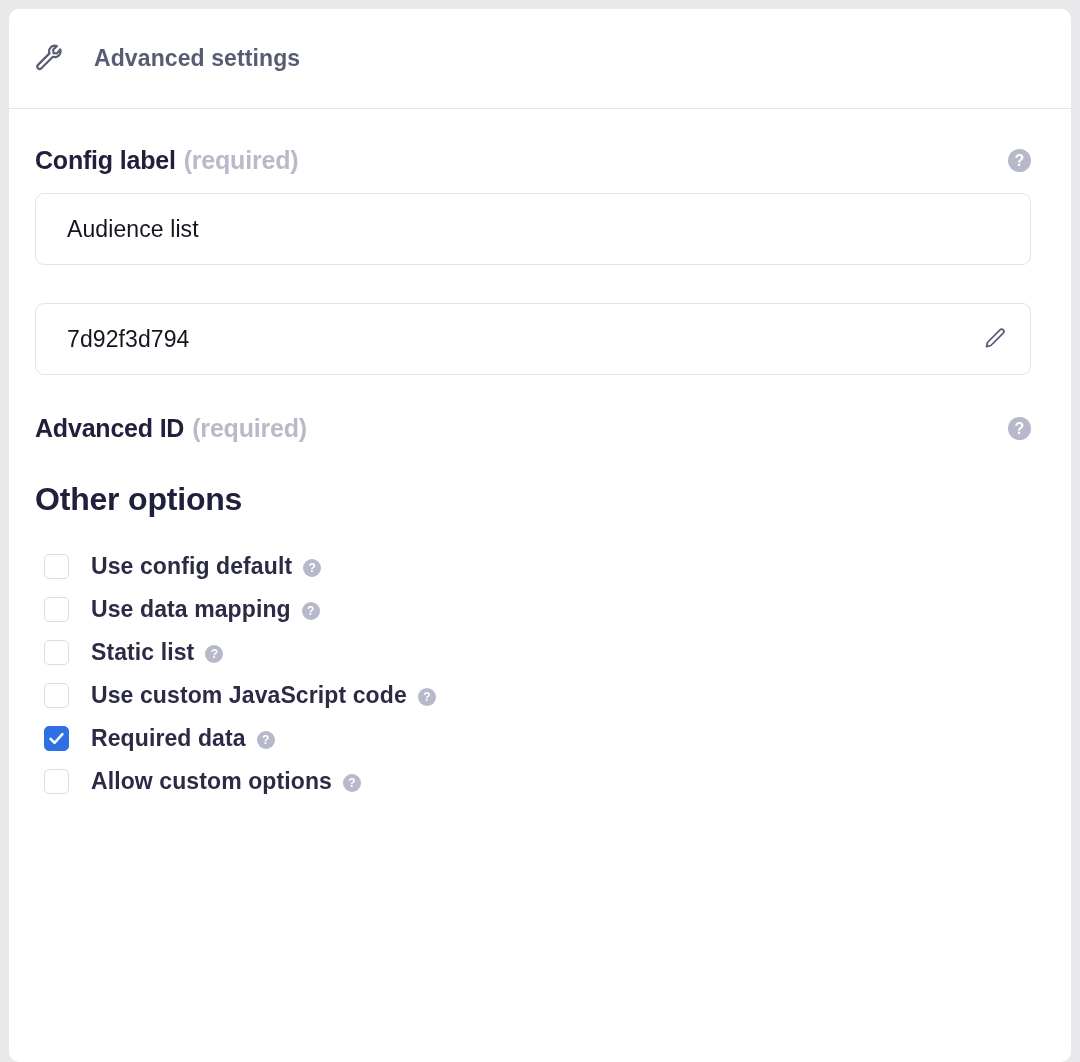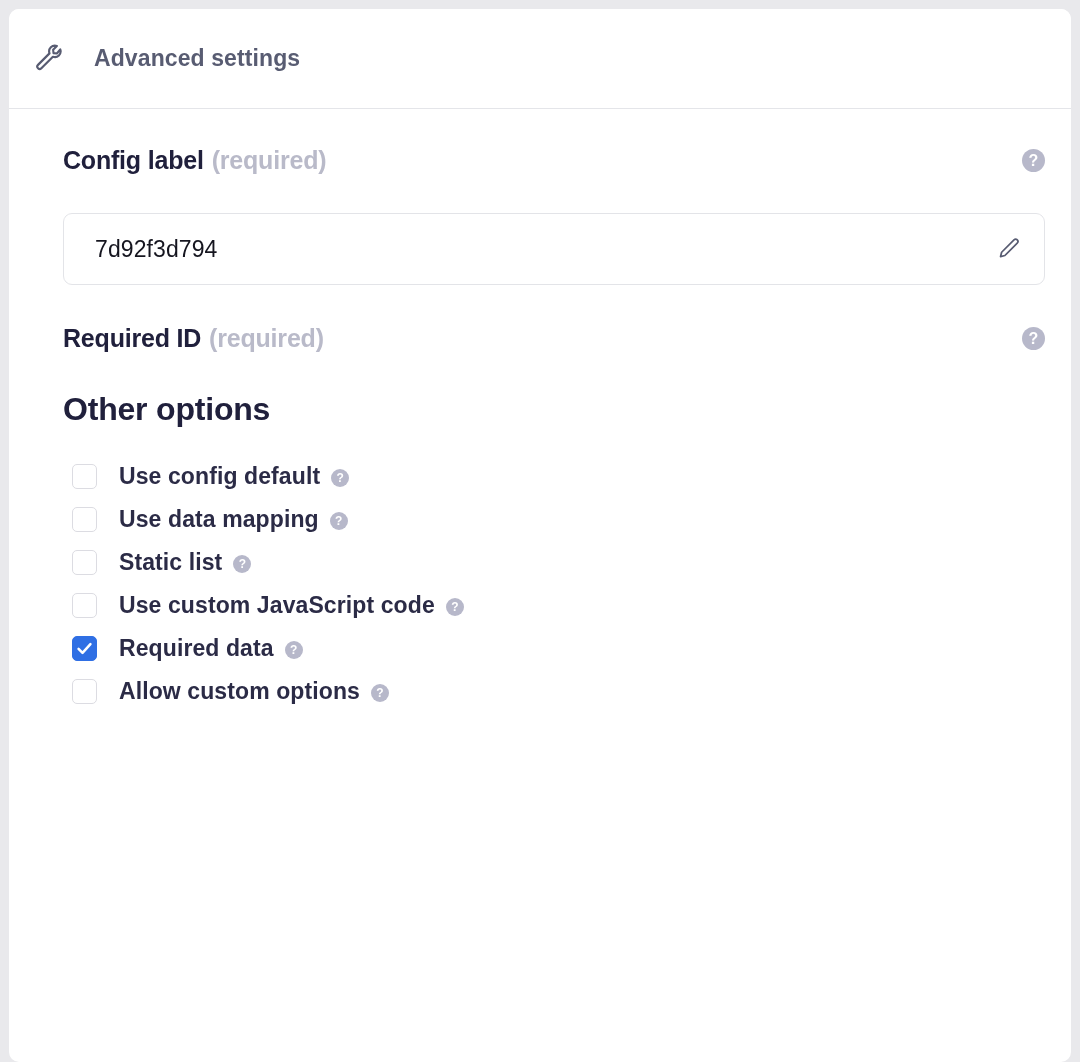--- a/index.html
+++ b/index.html
@@ -49,23 +49,22 @@
   .header-title {
     margin-left: 29px;
     font-size: 23px;
     font-weight: 600;
     color: #585c72;
     letter-spacing: 0.1px;
   }
 
   
   .card-body {
-    padding: 36px 26px 0 26px;
+    padding: 36px 40px 0 26px;
     flex: 1 1 auto;
-    margin-left: 28px;
   }
 
   .field-block { margin-bottom: 38px; }
 
   .field-head {
     display: flex;
     align-items: center;
     justify-content: space-between;
     margin-bottom: 18px;
     min-height: 30px;
@@ -204,37 +203,40 @@
 
     <div class="card-body">
 
       <div class="field-block">
         <div class="field-head">
           <div>
             <span class="field-label">Config label</span><span class="req-tag">(required)</span>
           </div>
           <span class="help-icon lg">?</span>
         </div>
+        <div class="input-wrap">
+          <input type="text" value="Audience list" style="">
+        </div>
       </div>
 
       <div class="field-block">
         <div class="input-wrap">
           <input type="text" value="7d92f3d794" style="">
           <button class="pencil-btn">
             <svg viewBox="0 0 24 24" fill="none" stroke="currentColor" stroke-width="1.6" stroke-linecap="round" stroke-linejoin="round">
               <path d="M16.6 3.6a2.1 2.1 0 0 1 3 3L8.2 18l-4 1 1-4z"></path>
             </svg>
           </button>
         </div>
       </div>
 
       <div class="field-block">
         <div class="field-head">
           <div>
-            <span class="field-label">Required ID</span><span class="req-tag">(required)</span>
+            <span class="field-label">Advanced ID</span><span class="req-tag">(required)</span>
           </div>
           <span class="help-icon lg">?</span>
         </div>
       </div>
 
       <div>
         <div class="options-title">Other options</div>
 
         <div class="option-row">
           <span class="cbx">

